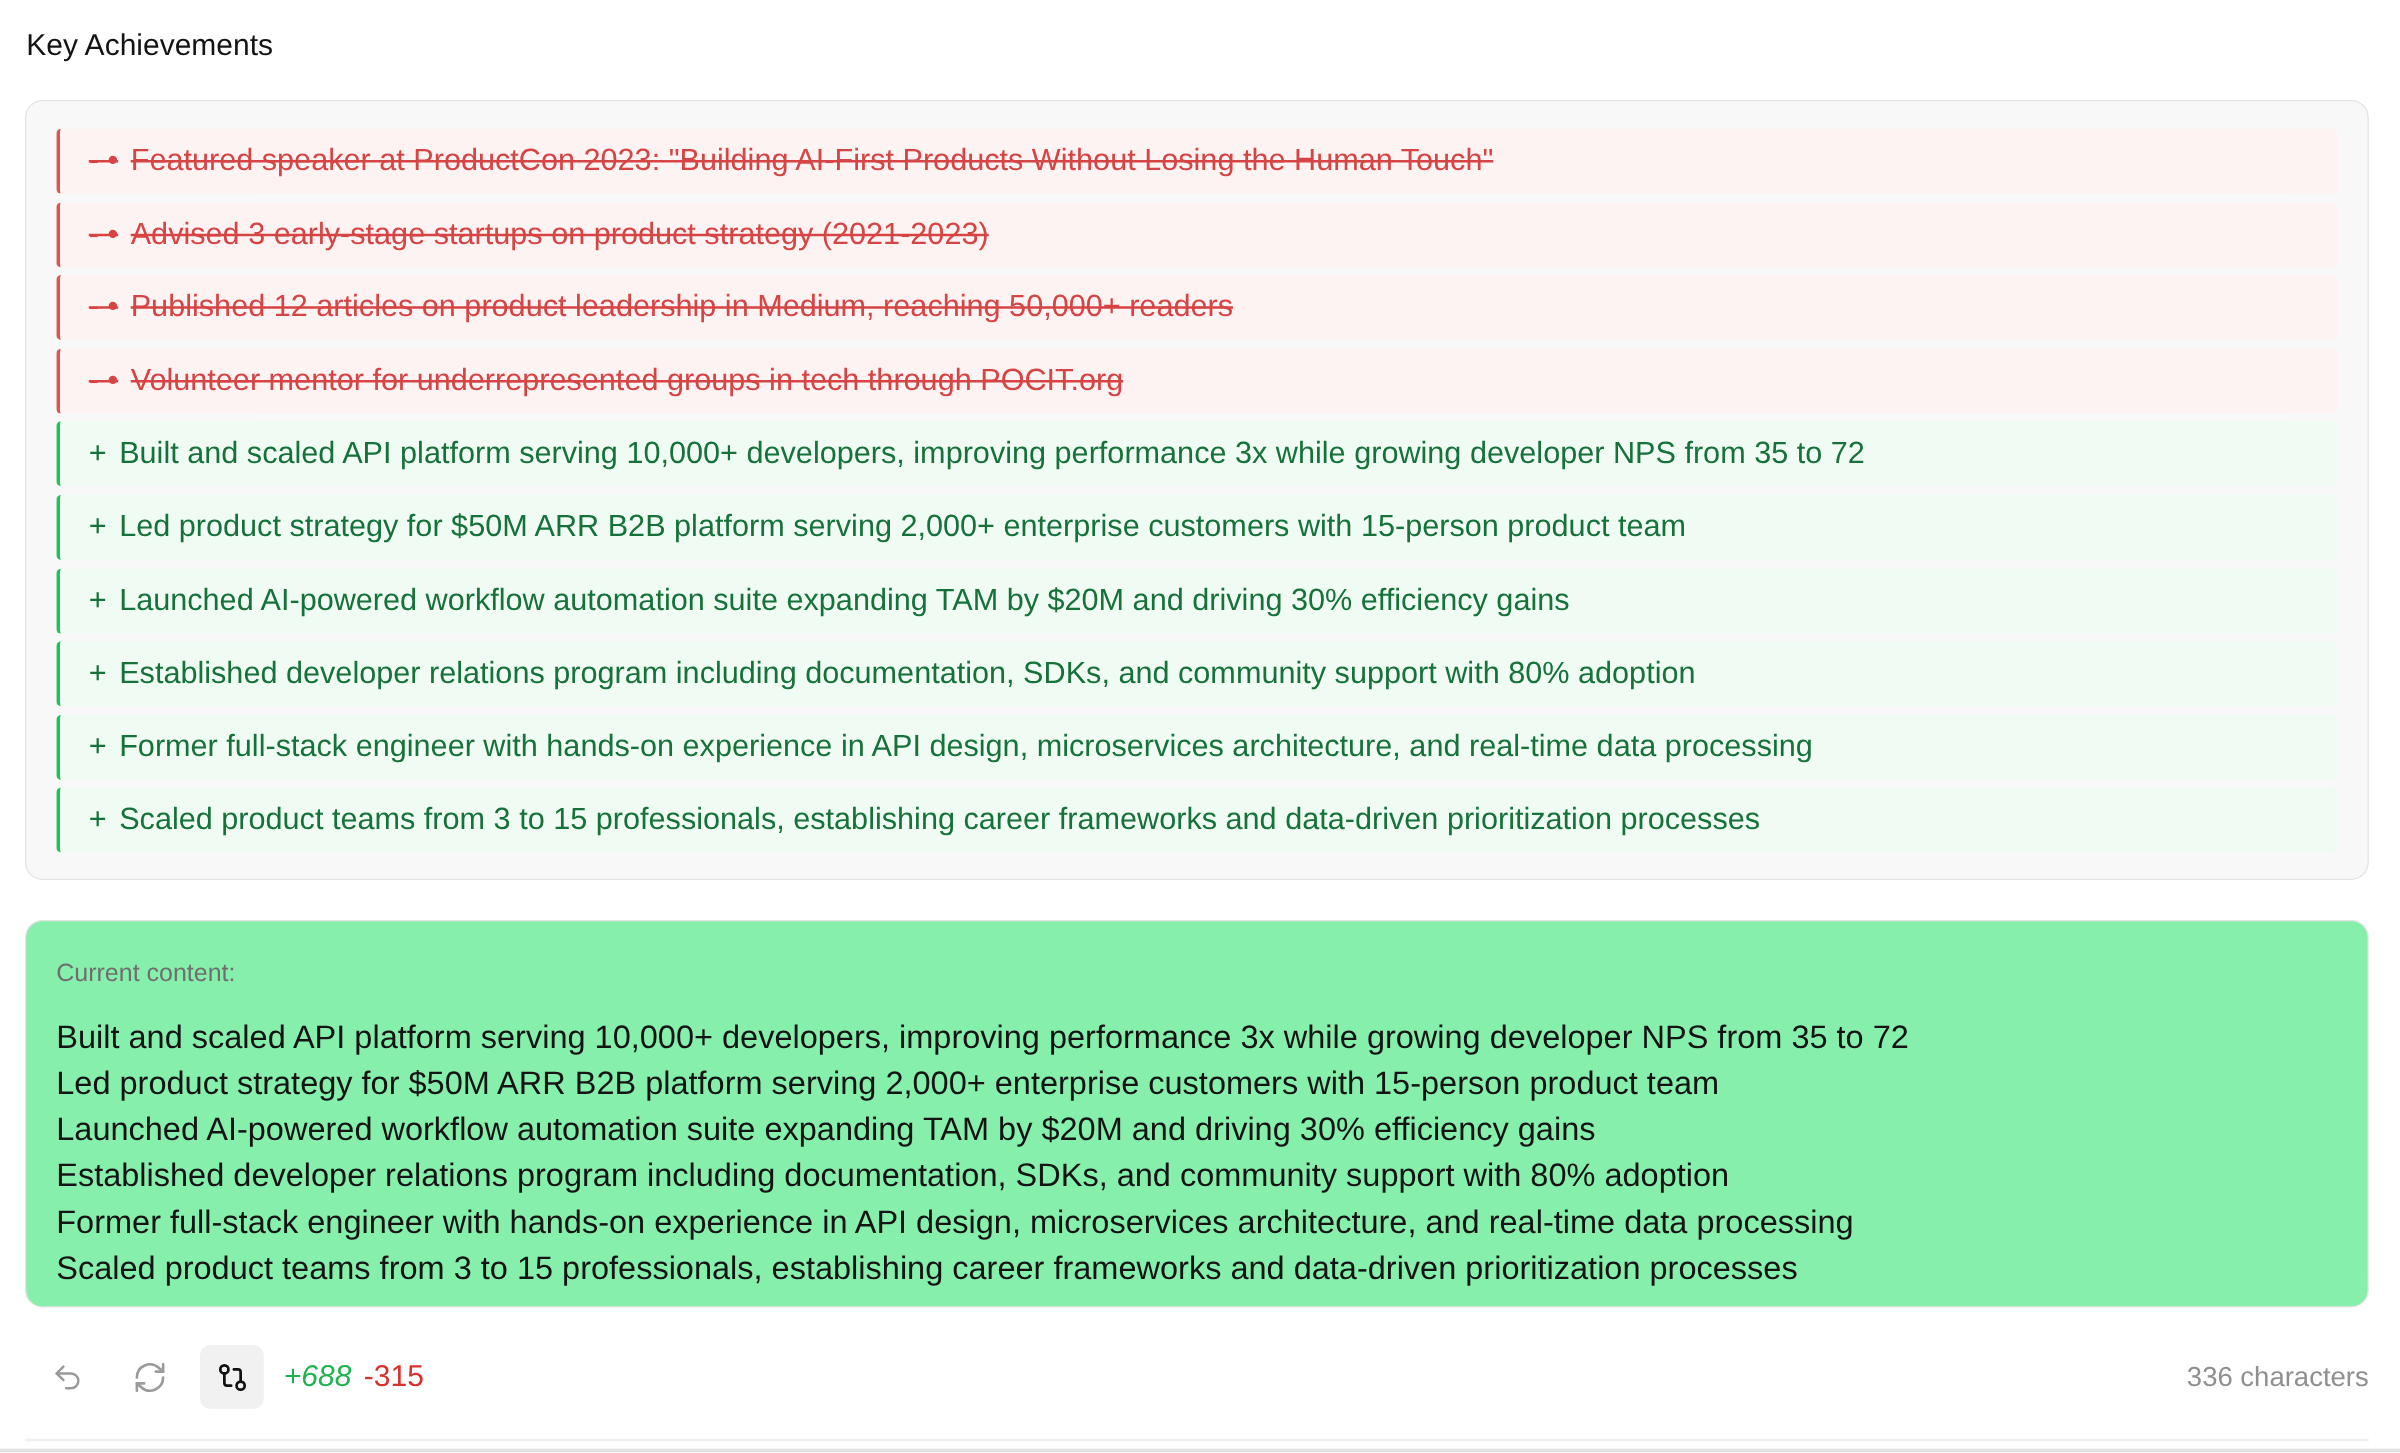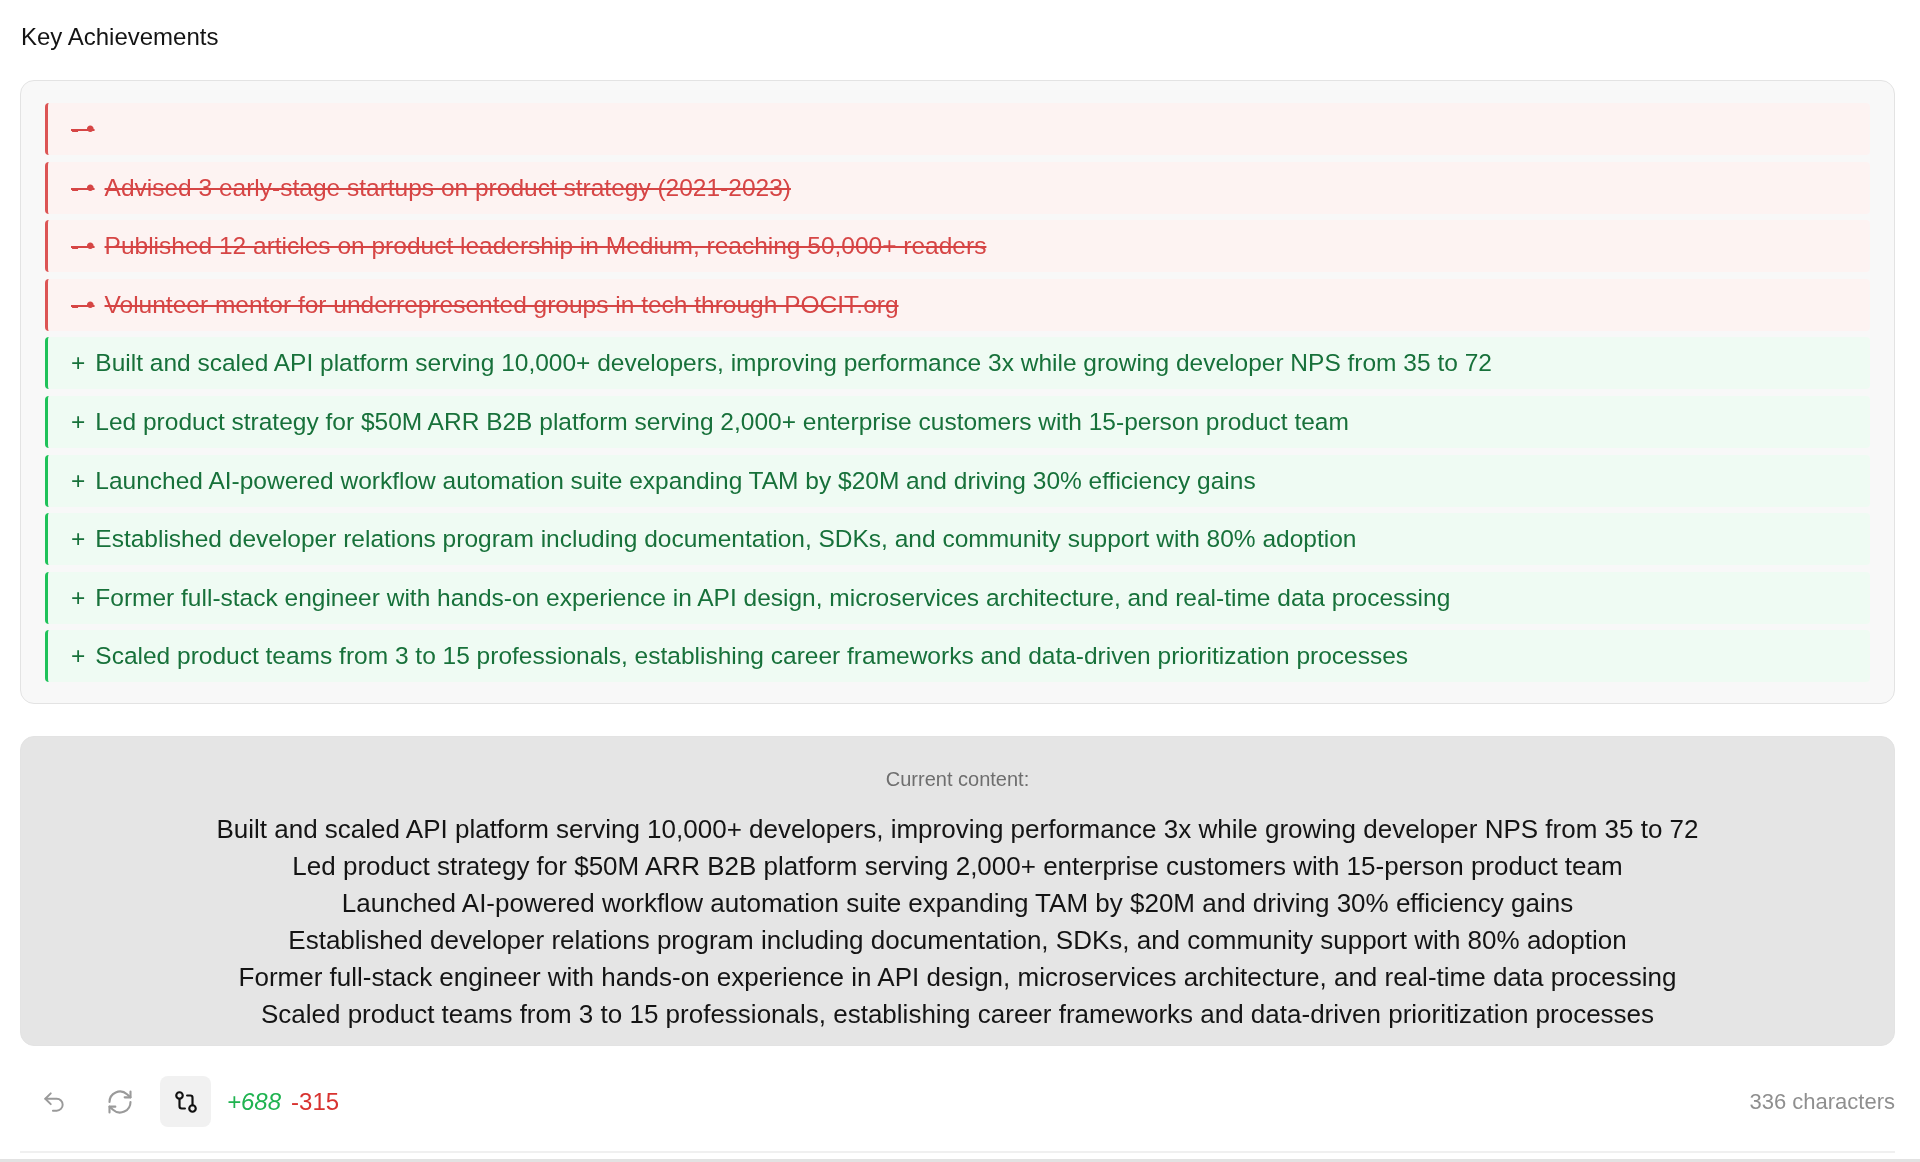--- a/index.html
+++ b/index.html
@@ -22,21 +22,21 @@
     border-radius: 4px; box-sizing: border-box; padding-left: 23px;
     font-size: 24.5px; white-space: nowrap; overflow: hidden;
   }
   .diff-row.removed { background: #fdf3f2; border-left: 3px solid #dc5555; color: #d64545; }
   .diff-row.added   { background: #effbf3; border-left: 3px solid #1fc25a; color: #17713a; }
   .diff-row .prefix { margin-right: 10px; }
   .diff-row.removed .txt, .diff-row.removed .prefix { text-decoration: line-through; text-decoration-thickness: 2px; }
   .content-box {
     position: absolute; left: 20px; top: 736px; width: 1875px; height: 310px;
     box-sizing: border-box; border: 1.5px solid #e3e3e3; border-radius: 14px;
-    background: #e5e5e5; padding: 30px 24px 0 24px; text-align: center;
+    background: #86efac; padding: 30px 24px 0 24px;
   }
   .content-label { font-size: 20px; color: #6e6e6e; line-height: 24px; margin-bottom: 20px; }
   .content-line { font-size: 26px; line-height: 37px; color: #141414; white-space: nowrap; }
   .footer {
     position: absolute; left: 20px; top: 1076px; width: 1875px; height: 51px;
     display: flex; align-items: center;
   }
   .icon-btn {
     width: 44px; height: 44px; display: flex; align-items: center; justify-content: center;
     border-radius: 8px; cursor: pointer;
@@ -52,20 +52,21 @@
   .bottom-edge { position: absolute; left: 0; top: 1159px; width: 1920px; height: 3px; background: #e2e2e2; }
 </style>
 </head>
 <body>
 
 <div class="section-title">Key Achievements</div>
 
 <div class="diff-panel">
   <div class="diff-row removed">
     <span class="prefix">- •</span>
+    <span class="txt">Featured speaker at ProductCon 2023: "Building AI-First Products Without Losing the Human Touch"</span>
   </div>
   <div class="diff-row removed">
     <span class="prefix">- •</span>
     <span class="txt">Advised 3 early-stage startups on product strategy (2021-2023)</span>
   </div>
   <div class="diff-row removed">
     <span class="prefix">- •</span>
     <span class="txt">Published 12 articles on product leadership in Medium, reaching 50,000+ readers</span>
   </div>
   <div class="diff-row removed">

